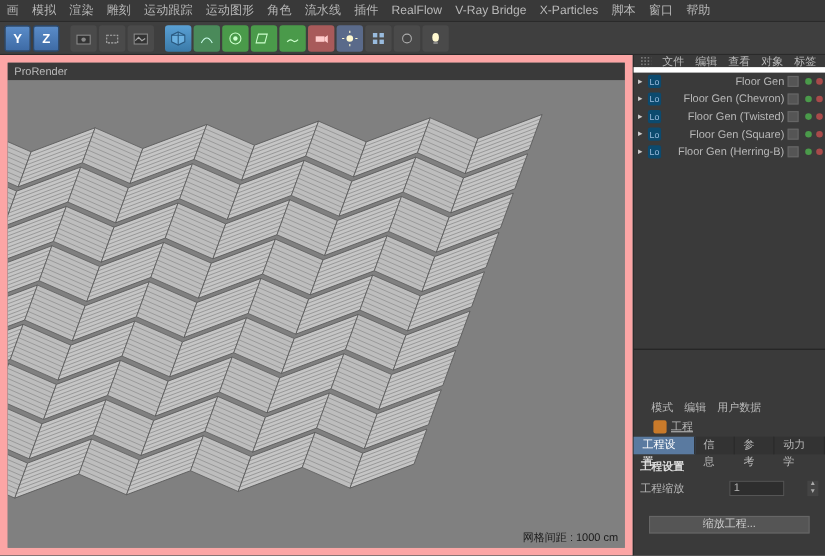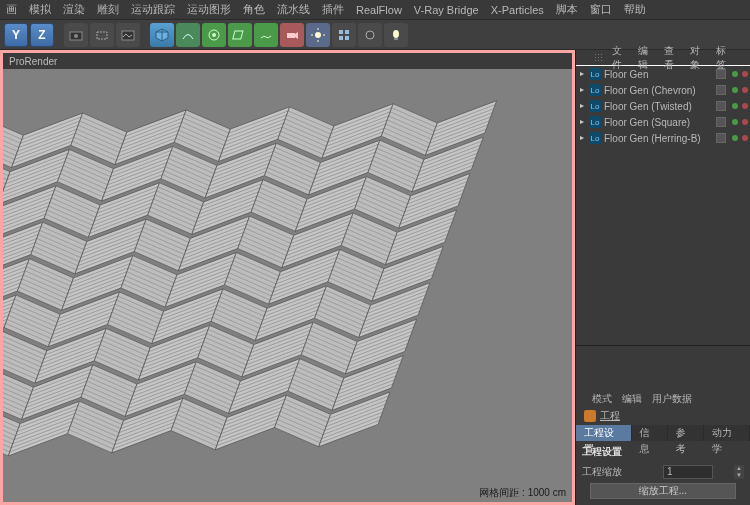--- a/index.html
+++ b/index.html
@@ -7,53 +7,53 @@
 
   .menubar { height: 20px; background: #393939; display: flex; align-items: center; padding: 0 6px; gap: 12px; border-bottom: 1px solid #2a2a2a; }
   .menubar span { cursor: pointer; white-space: nowrap; }
 
   .toolbar { height: 30px; background: #3f3f3f; display: flex; align-items: center; padding: 0 4px; gap: 2px; border-bottom: 1px solid #2a2a2a; }
   .tool-btn { width: 24px; height: 24px; display: flex; align-items: center; justify-content: center; border-radius: 3px; background: #4a4a4a; }
   .tool-btn.axis { background: linear-gradient(#5a8cc9,#3e6ba5); color: #fff; font-weight: bold; font-size: 12px; border: 1px solid #2a4a70; }
   .tool-sep { width: 6px; }
 
   .main { display: flex; height: calc(100% - 50px); }
-  .viewport-wrap { flex: 1; display: flex; flex-direction: column; background: #808080; border: 3px solid #fca5a5; position: relative; }
+  .viewport-wrap { flex: 1; display: flex; flex-direction: column; background: #808080; border: 7px solid #fca5a5; position: relative; }
   .viewport-title { height: 16px; background: #3a3a3a; color: #bbb; font-size: 10px; display: flex; align-items: center; padding: 0 6px; }
   .viewport { flex: 1; position: relative; overflow: hidden; background: #808080; }
   .viewport svg { position: absolute; top: 0; left: 0; width: 100%; height: 100%; }
   .viewport-status { position: absolute; bottom: 2px; right: 6px; color: #1a1a1a; font-size: 10px; }
 
   .right-panel { width: 175px; background: #3a3a3a; border-left: 1px solid #222; display: flex; flex-direction: column; }
-  .panel-menu { height: 16px; display: flex; align-items: center; gap: 10px; padding: 0 18px; font-size: 10px; border-bottom: 1px solid #ffffff; }
+  .panel-menu { height: 16px; display: flex; align-items: center; gap: 10px; padding: 0 6px; font-size: 10px; border-bottom: 5px solid #ffffff; text-align: right; }
   .panel-menu .drag { width: 10px; height: 10px; background-image: radial-gradient(#777 1px, transparent 1px); background-size: 3px 3px; }
   .obj-list { flex: 1; overflow: auto; }
   .obj-row { display: flex; align-items: center; height: 16px; padding: 0 2px; gap: 3px; font-size: 10px; }
   .obj-row .exp { width: 8px; height: 8px; color: #ccc; font-size: 8px; text-align: center; line-height: 8px; }
   .obj-row .ico { width: 12px; height: 12px; background: #0c4a6e; color: #9bd; font-size: 8px; display: flex; align-items: center; justify-content: center; border-radius: 2px; }
-  .obj-row .name { flex: 1; white-space: nowrap; overflow: hidden; }
+  .obj-row .name { flex: 1; white-space: nowrap; overflow: hidden; text-align: right; }
   .obj-row .dot-g { width: 6px; height: 6px; border-radius: 50%; background: #4a9a4a; margin-left: 1px; }
   .obj-row .dot-r { width: 6px; height: 6px; border-radius: 50%; background: #a84a4a; margin-left: 1px; }
   .obj-row .chk { width: 10px; height: 10px; border: 1px solid #666; background: #555; margin-right: 2px; }
 
   .attr-panel { border-top: 1px solid #222; }
   .attr-menu { height: 16px; display: flex; align-items: center; gap: 10px; padding: 0 6px; font-size: 10px; margin-top: 45px; }
-  .attr-title { display: flex; align-items: center; gap: 4px; height: 18px; padding: 0 8px; font-size: 10px; text-decoration: underline; }
+  .attr-title { display: flex; align-items: center; gap: 4px; height: 18px; padding: 0 18px; font-size: 10px; text-decoration: underline; }
   .attr-title .ico { width: 12px; height: 12px; background: #c97a2a; border-radius: 2px; }
   .attr-tabs { display: flex; height: 16px; font-size: 10px; background: #333; }
   .attr-tabs span { padding: 0 8px; line-height: 16px; border-right: 1px solid #2a2a2a; }
   .attr-tabs span.active { background: #5a7aa0; color: #fff; }
   .attr-body { padding: 4px 6px; font-size: 10px; }
   .attr-section-title { color: #ddd; margin-bottom: 4px; font-weight: bold; }
   .attr-row { display: flex; align-items: center; height: 18px; gap: 21px; }
   .attr-row label { flex: 1; }
   .attr-row .val { width: 50px; height: 14px; background: #2e2e2e; border: 1px solid #555; padding: 0 3px; line-height: 12px; }
   .attr-row .spin { width: 10px; height: 14px; background: #444; display: flex; flex-direction: column; }
   .attr-row .spin div { flex: 1; font-size: 6px; color: #aaa; text-align: center; line-height: 6px; }
-  .attr-btn { width: 90%; height: 16px; background: #555; border: 1px solid #666; color: #ccc; font-size: 10px; margin: 2px auto; display: block; text-align: center; line-height: 14px; }
+  .attr-btn { width: 90%; height: 16px; background: #555; border: 1px solid #666; color: #ccc; font-size: 10px; margin: 16px auto; display: block; text-align: center; line-height: 14px; }
 </style>
 </head>
 <body>
 
 <div class="menubar">
   <span>画</span>
   <span>模拟</span>
   <span>渲染</span>
   <span>雕刻</span>
   <span>运动跟踪</span>

